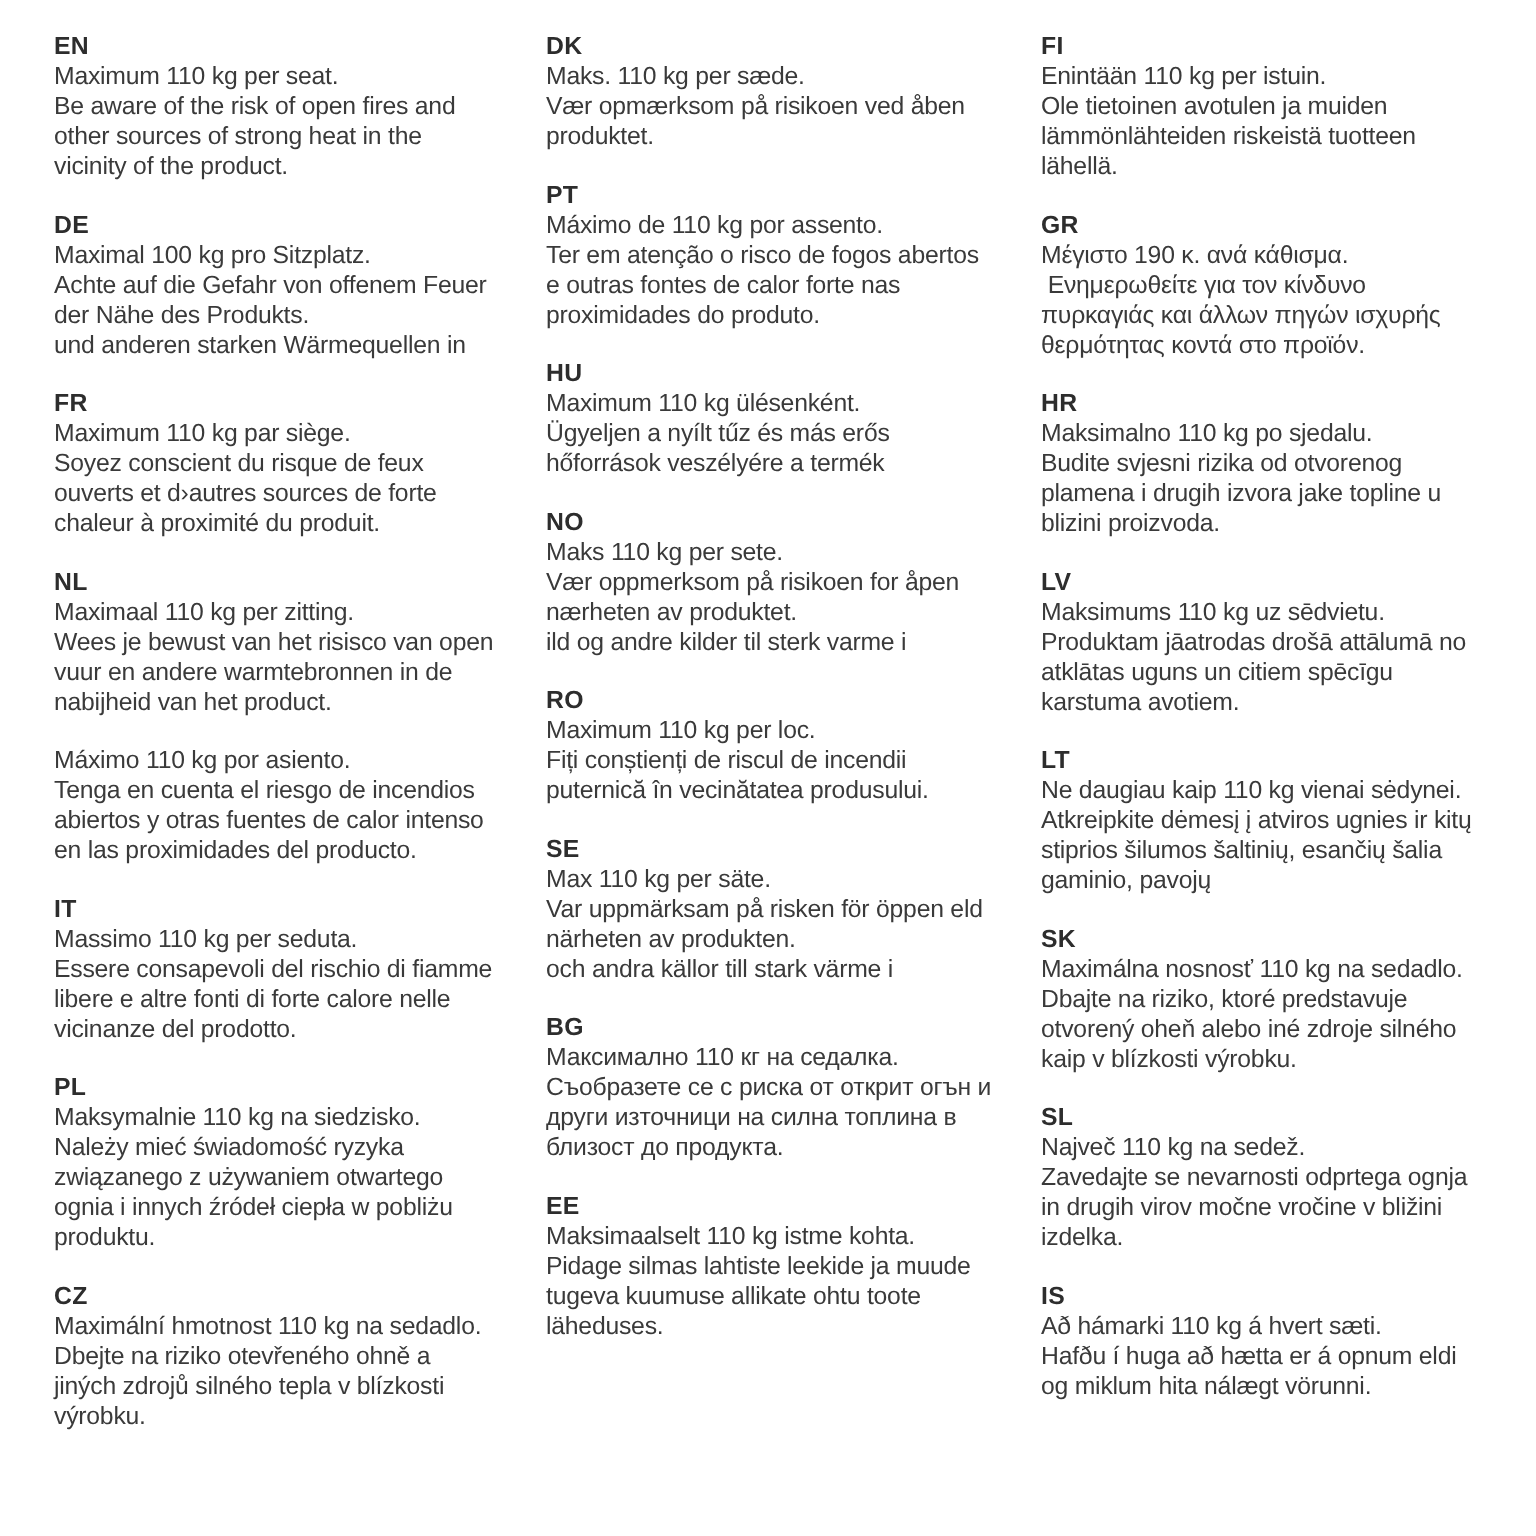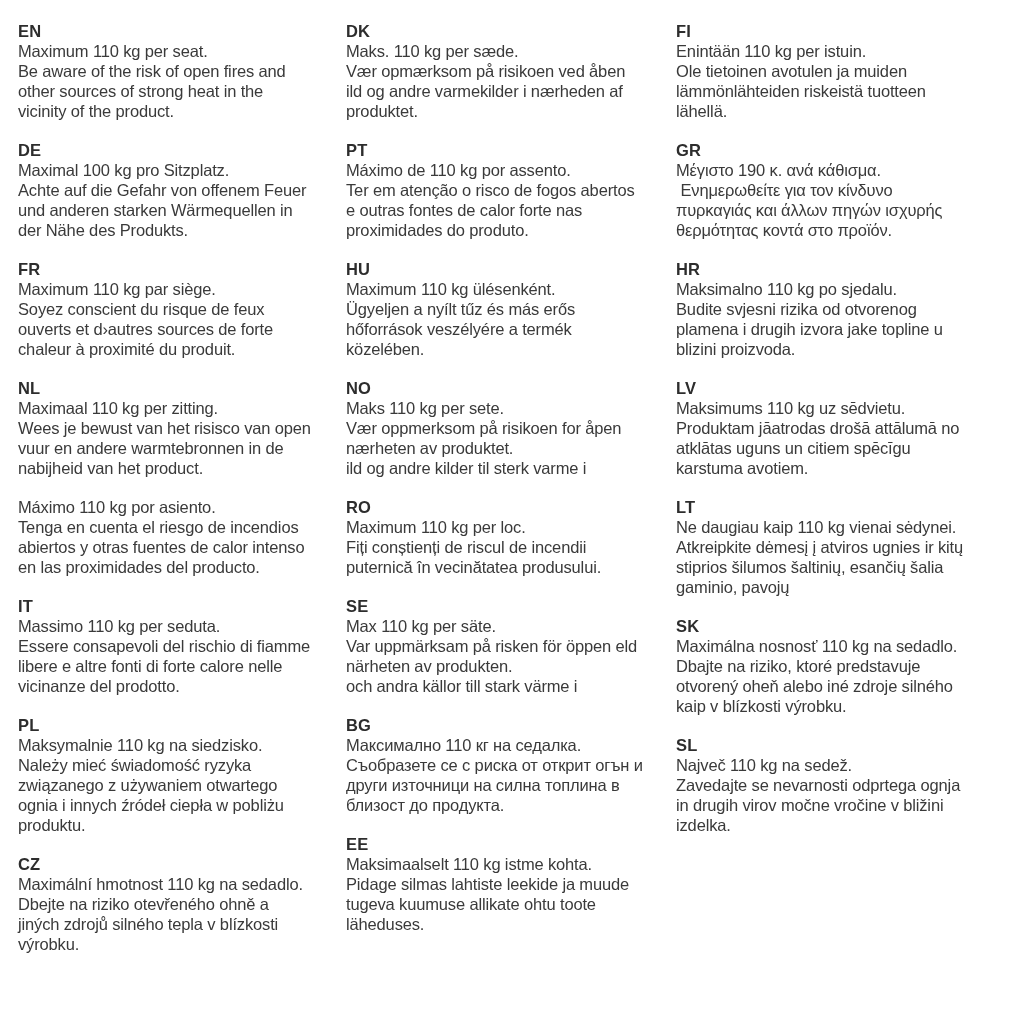--- a/index.html
+++ b/index.html
@@ -11,21 +11,21 @@
     width: 1024px;
     height: 1024px;
     overflow: hidden;
     font-family: "Liberation Sans", "DejaVu Sans", sans-serif;
     color: #3a3a3a;
   }
   .page {
     box-sizing: border-box;
     width: 836px;
     height: 1024px;
-    padding: 21px 0 0 18px;
+    padding: 21px 0 0 36px;
     display: grid;
     grid-template-columns: 328px 330px 318px;
     align-items: start;
   }
   .col {
     display: block;
   }
   .block {
     margin: 0 0 19px 0;
   }
@@ -54,22 +54,22 @@
         <h2 class="code">EN</h2>
         <div class="line">Maximum 110 kg per seat.</div>
         <div class="line">Be aware of the risk of open fires and</div>
         <div class="line">other sources of strong heat in the</div>
         <div class="line">vicinity of the product.</div>
       </section>
       <section class="block">
         <h2 class="code">DE</h2>
         <div class="line">Maximal 100 kg pro Sitzplatz.</div>
         <div class="line">Achte auf die Gefahr von offenem Feuer</div>
+        <div class="line">der Nähe des Produkts.</div>
         <div class="line">und anderen starken Wärmequellen in</div>
-        <div class="line">der Nähe des Produkts.</div>
       </section>
       <section class="block">
         <h2 class="code">FR</h2>
         <div class="line">Maximum 110 kg par siège.</div>
         <div class="line">Soyez conscient du risque de feux</div>
         <div class="line">ouverts et d›autres sources de forte</div>
         <div class="line">chaleur à proximité du produit.</div>
       </section>
       <section class="block">
         <h2 class="code">NL</h2>
@@ -105,36 +105,34 @@
         <div class="line">Dbejte na riziko otevřeného ohně a</div>
         <div class="line">jiných zdrojů silného tepla v blízkosti</div>
         <div class="line">výrobku.</div>
       </section>
     </div>
   <div class="col">
       <section class="block">
         <h2 class="code">DK</h2>
         <div class="line">Maks. 110 kg per sæde.</div>
         <div class="line">Vær opmærksom på risikoen ved åben</div>
-        <div class="line">ild og andre varmekilder i nærheden af</div>
         <div class="line">produktet.</div>
       </section>
       <section class="block">
         <h2 class="code">PT</h2>
         <div class="line">Máximo de 110 kg por assento.</div>
         <div class="line">Ter em atenção o risco de fogos abertos</div>
         <div class="line">e outras fontes de calor forte nas</div>
         <div class="line">proximidades do produto.</div>
       </section>
       <section class="block">
         <h2 class="code">HU</h2>
         <div class="line">Maximum 110 kg ülésenként.</div>
         <div class="line">Ügyeljen a nyílt tűz és más erős</div>
         <div class="line">hőforrások veszélyére a termék</div>
-        <div class="line">közelében.</div>
       </section>
       <section class="block">
         <h2 class="code">NO</h2>
         <div class="line">Maks 110 kg per sete.</div>
         <div class="line">Vær oppmerksom på risikoen for åpen</div>
         <div class="line">nærheten av produktet.</div>
         <div class="line">ild og andre kilder til sterk varme i</div>
       </section>
       <section class="block">
         <h2 class="code">RO</h2>
@@ -207,14 +205,20 @@
         <div class="line">otvorený oheň alebo iné zdroje silného</div>
         <div class="line">kaip v blízkosti výrobku.</div>
       </section>
       <section class="block">
         <h2 class="code">SL</h2>
         <div class="line">Največ 110 kg na sedež.</div>
         <div class="line">Zavedajte se nevarnosti odprtega ognja</div>
         <div class="line">in drugih virov močne vročine v bližini</div>
         <div class="line">izdelka.</div>
       </section>
+      <section class="block">
+        <h2 class="code">IS</h2>
+        <div class="line">Að hámarki 110 kg á hvert sæti.</div>
+        <div class="line">Hafðu í huga að hætta er á opnum eldi</div>
+        <div class="line">og miklum hita nálægt vörunni.</div>
+      </section>
     </div>
 </div>
 
 </body></html>

